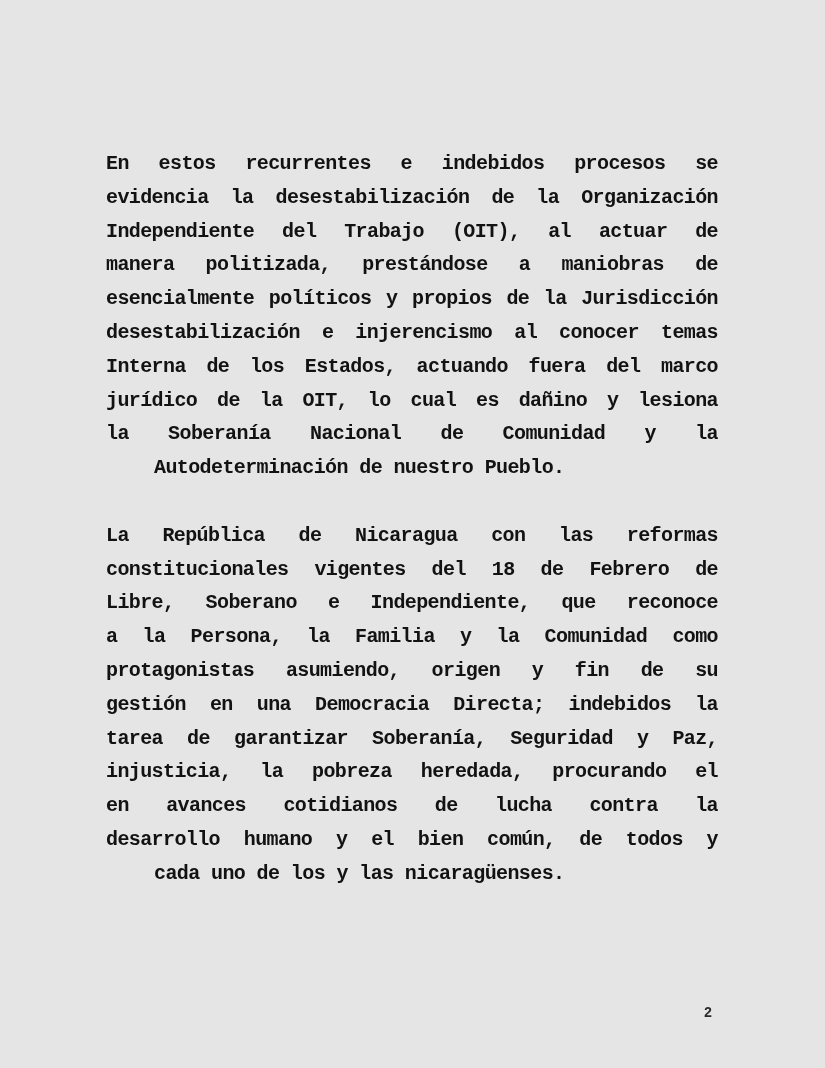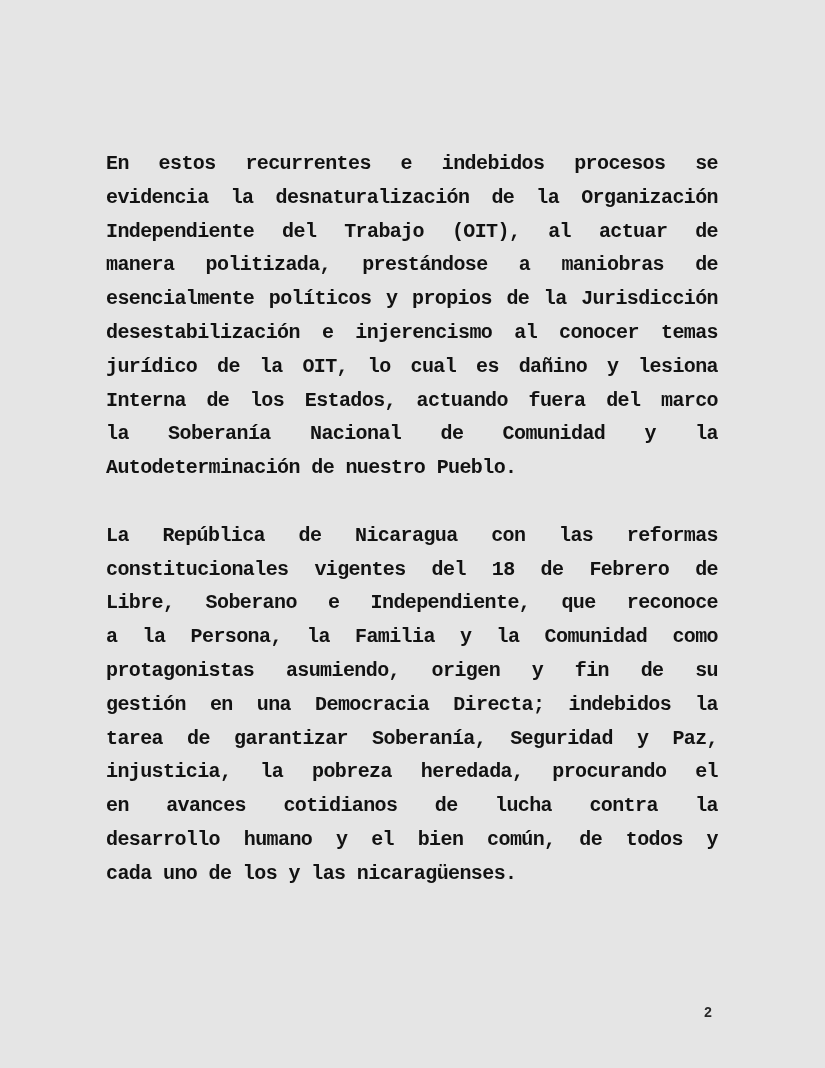--- a/index.html
+++ b/index.html
@@ -28,20 +28,21 @@
     line-height: 33.8px;
   }
   .line {
     text-align: justify;
     text-align-last: justify;
     white-space: normal;
   }
   .line.last {
     text-align: justify;
     text-align-last: left;
+    margin-left: 48px;
   }
   .para-spacer {
     height: 33.8px;
   }
   .page-number {
     position: absolute;
     left: 696px;
     top: 1005px;
     width: 24px;
     text-align: center;
@@ -52,27 +53,27 @@
   }
 </style>
 </head>
 <body>
 
 <div class="page">
   <div class="text-content">
 
     <div>
       <div class="line">En estos recurrentes e indebidos procesos se</div>
-      <div class="line">evidencia la desnaturalización de la Organización</div>
+      <div class="line">evidencia la desestabilización de la Organización</div>
       <div class="line">Independiente del Trabajo (OIT), al actuar de</div>
       <div class="line">manera politizada, prestándose a maniobras de</div>
       <div class="line">esencialmente políticos y propios de la Jurisdicción</div>
       <div class="line">desestabilización e injerencismo al conocer temas</div>
+      <div class="line">Interna de los Estados, actuando fuera del marco</div>
       <div class="line">jurídico de la OIT, lo cual es dañino y lesiona</div>
-      <div class="line">Interna de los Estados, actuando fuera del marco</div>
       <div class="line">la Soberanía Nacional de Comunidad y la</div>
       <div class="line last">Autodeterminación de nuestro Pueblo.</div>
     </div>
 
     <div class="para-spacer"></div>
 
     <div>
       <div class="line">La República de Nicaragua con las reformas</div>
       <div class="line">constitucionales vigentes del 18 de Febrero de</div>
       <div class="line">Libre, Soberano e Independiente, que reconoce</div>

